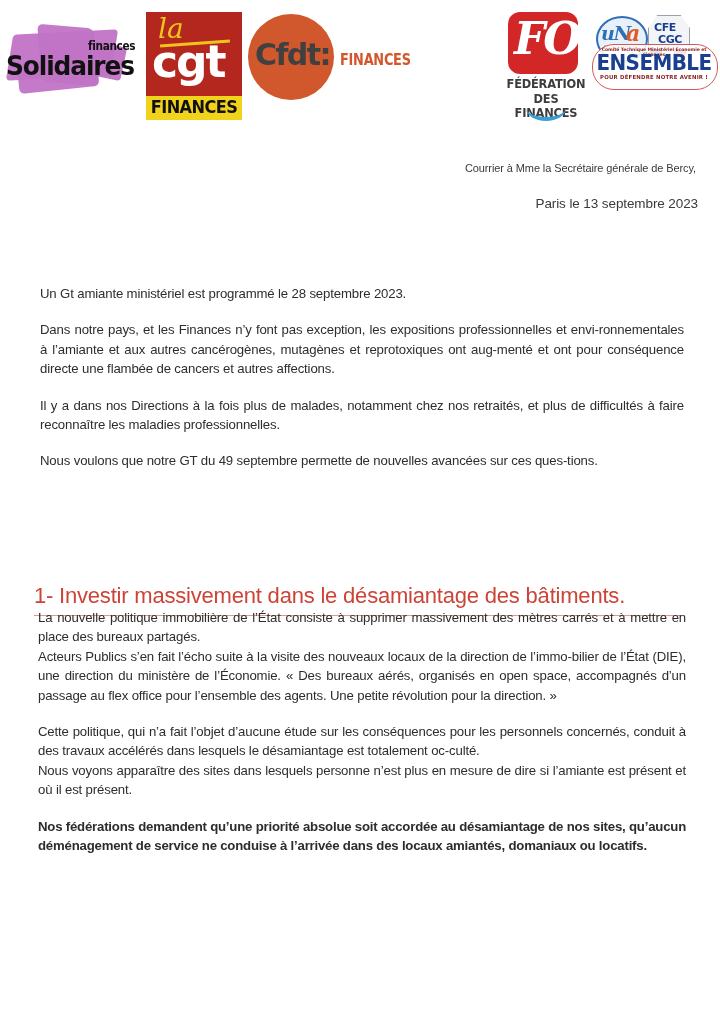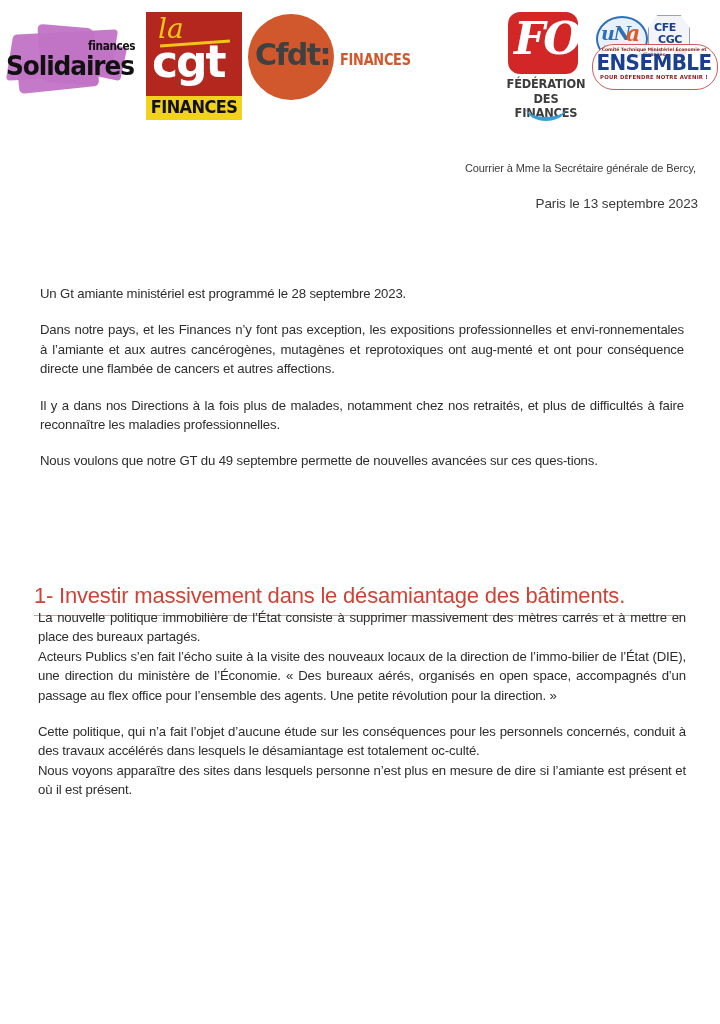--- a/index.html
+++ b/index.html
@@ -464,13 +464,14 @@
 </div>
 
 <div class="section-head">
   <div class="section-title">1- Investir massivement dans le désamiantage des bâtiments.</div>
   <div class="section-rule"></div>
 </div>
 
 <div class="content2">
   <p class="para">La nouvelle politique immobilière de l’État consiste à supprimer massivement des mètres carrés et à mettre en place des bureaux partagés.<br>Acteurs Publics s’en fait l’écho suite à la visite des nouveaux locaux de la direction de l’immo-bilier de l’État (DIE), une direction du ministère de l’Économie. « Des bureaux aérés, organisés en open space, accompagnés d’un passage au flex office pour l’ensemble des agents. Une petite révolution pour la direction. »</p>
   <p class="para">Cette politique, qui n’a fait l’objet d’aucune étude sur les conséquences pour les personnels concernés, conduit à des travaux accélérés dans lesquels le désamiantage est totalement oc-culté.<br>Nous voyons apparaître des sites dans lesquels personne n’est plus en mesure de dire si l’amiante est présent et où il est présent.</p>
+  <p class="para bold">Nos fédérations demandent qu’une priorité absolue soit accordée au désamiantage de nos sites, qu’aucun déménagement de service ne conduise à l’arrivée dans des locaux amiantés, domaniaux ou locatifs.</p>
 </div>
 
 </body></html>

